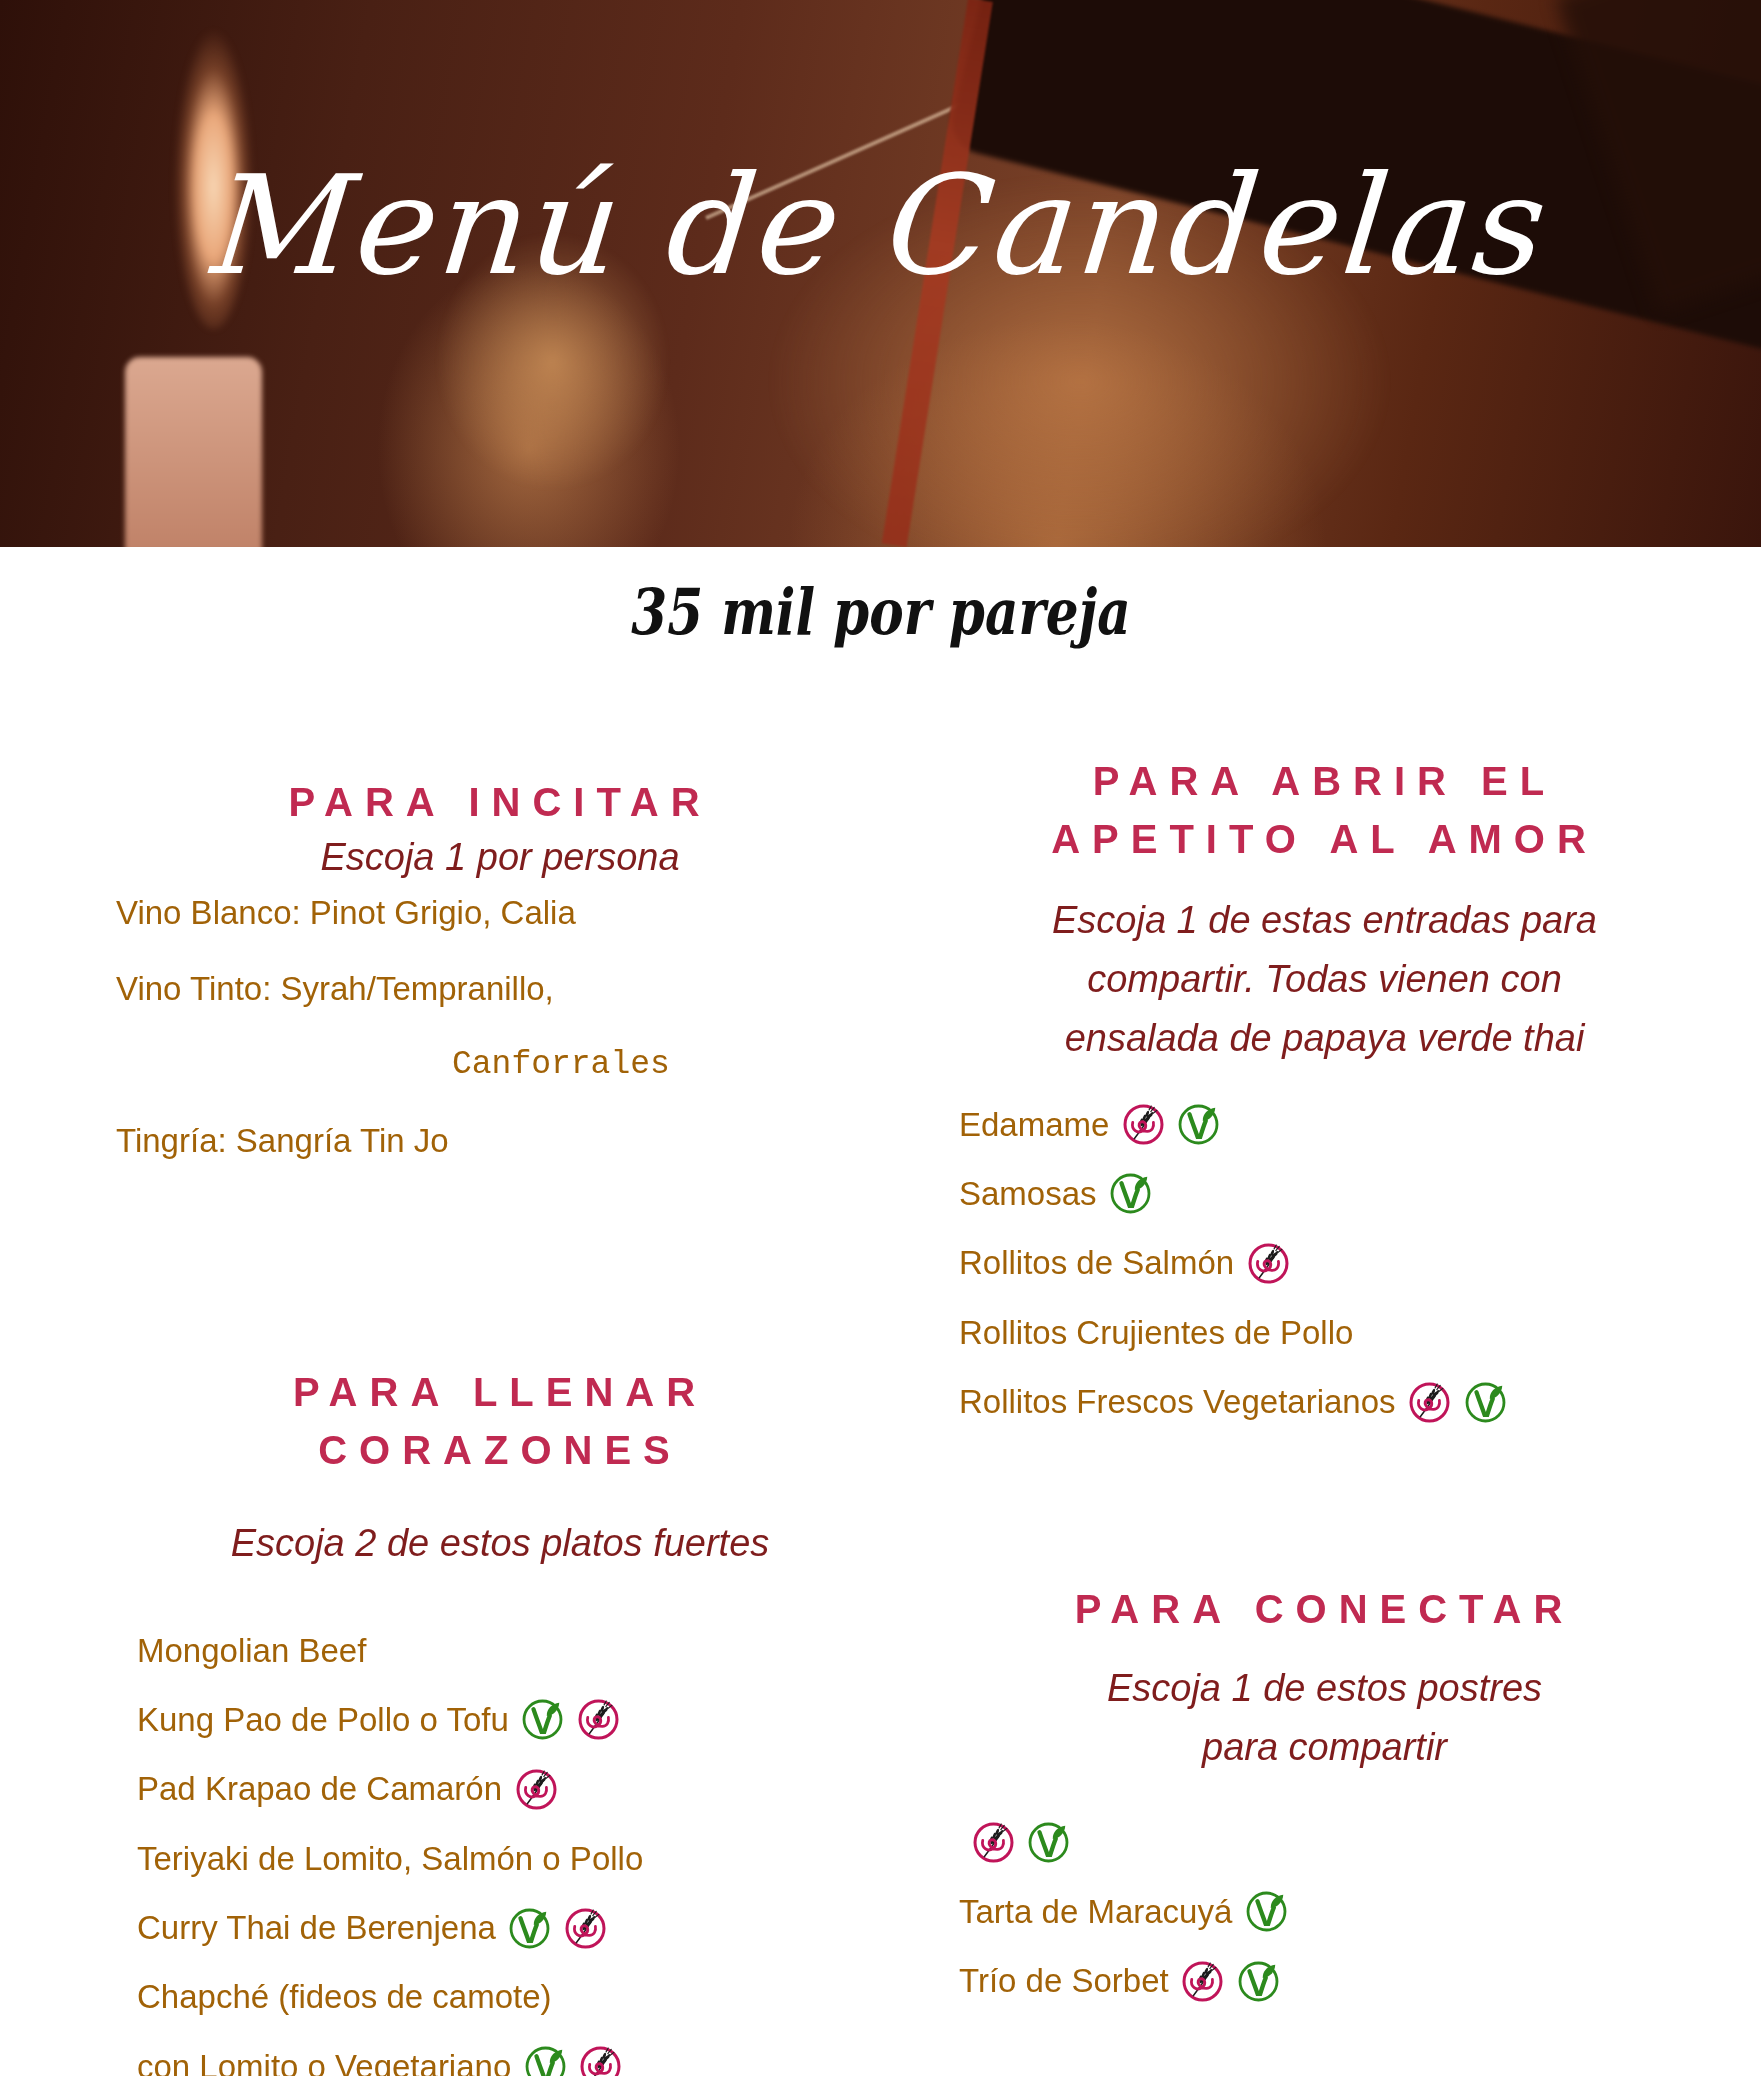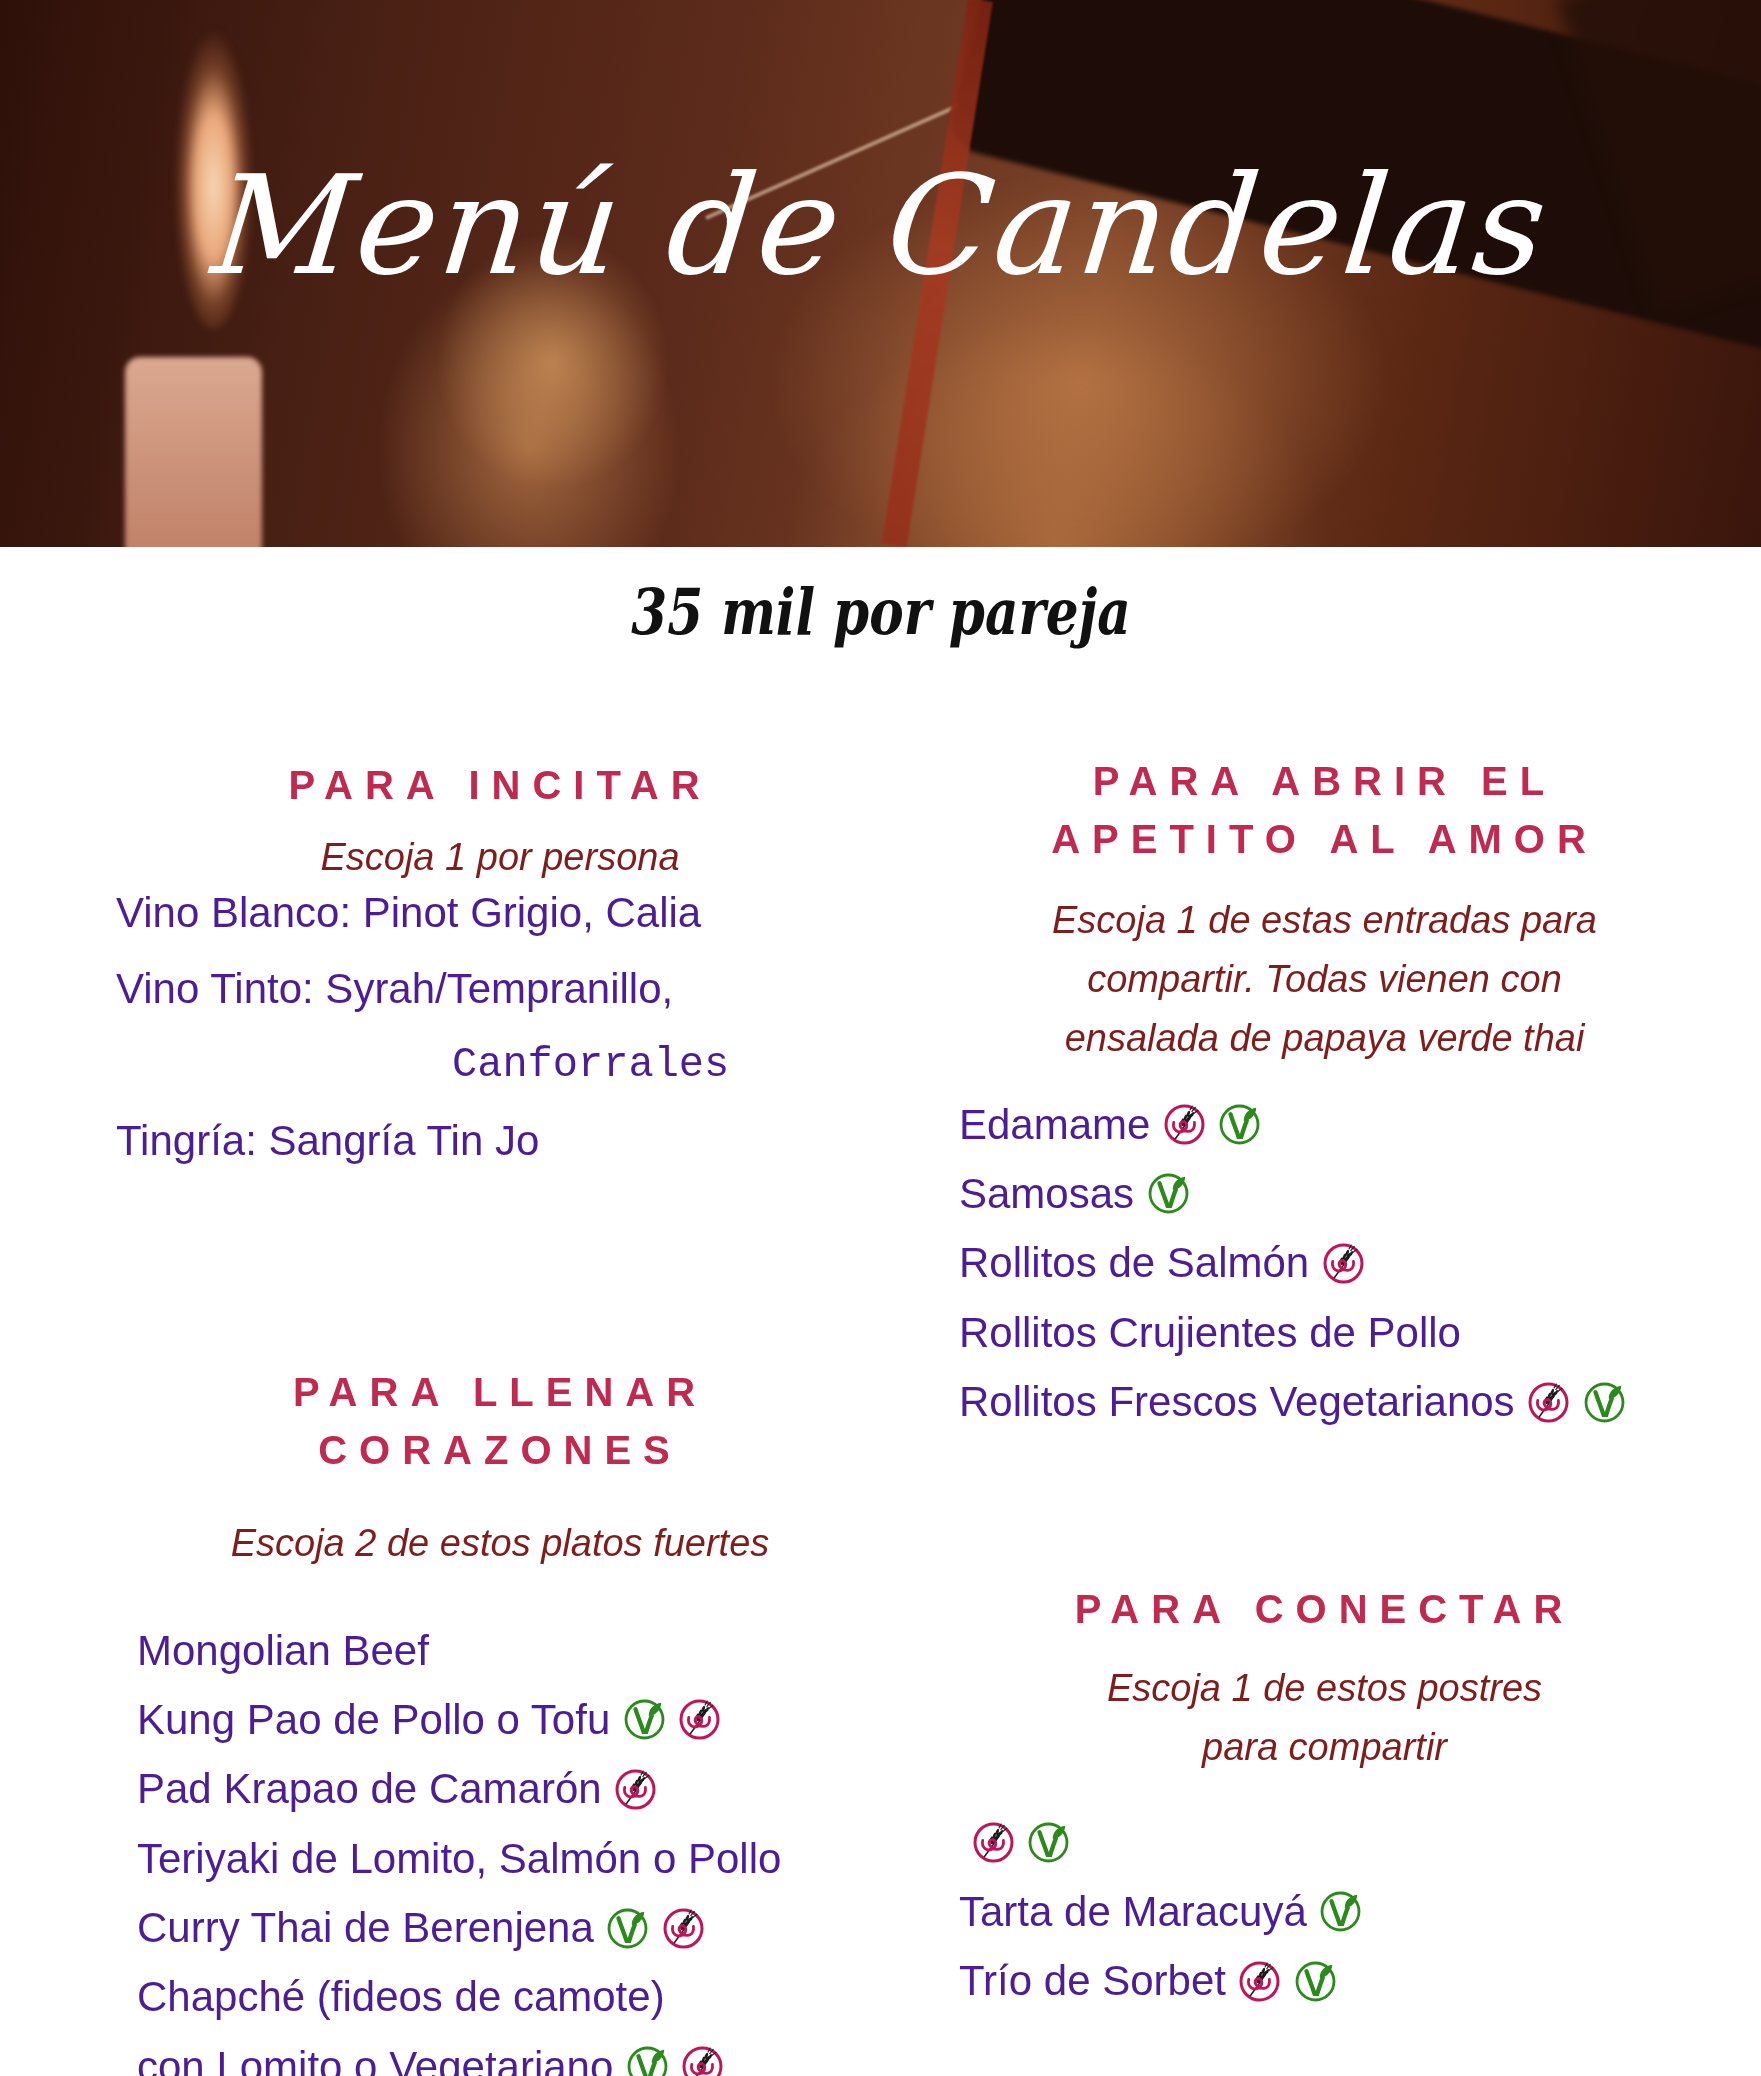--- a/index.html
+++ b/index.html
@@ -132,22 +132,22 @@
     color: #7f1d1d;
     white-space: pre-line;
   }
 
   .items { display: block; }
   .item {
     display: flex;
     align-items: center;
     height: 47px;
     margin-bottom: 22.4px;
-    font-size: 42px;
-    color: #4c1d95;
+    font-size: 33px;
+    color: #a16207;
   }
   .wine .item { margin-bottom: 29px; }
   .mains { padding-left: 21px; }
   .item.indent { padding-left: 336px; font-family: Liberation Mono, monospace; }
   .item-text { white-space: nowrap; }
   .badge {
     display: inline-block;
     width: 43px; height: 43px;
     margin-left: 12.5px;
     flex: 0 0 auto;
@@ -166,21 +166,21 @@
     <div class="shape glass-glow"></div>
     <div class="shape glass-rim"></div>
     <div class="shape bottle"></div>
     <div class="shape wine-stream"></div>
     <div class="shape corner-shadow"></div>
     <h1 class="menu-title">Menú de Candelas</h1>
   </header>
 
   <div class="subtitle">35 mil por pareja</div>
 
-  <h2 class="block col-left sec-title" style="top:756px">PARA INCITAR</h2>
+  <h2 class="block col-left sec-title" style="top:773px">PARA INCITAR</h2>
   <p class="block col-left intro" style="top:828px">Escoja 1 por persona</p>
   <div class="block col-left items wine" style="top:889px">
       <div class="item">
         <span class="item-text">Vino Blanco: Pinot Grigio, Calia</span>
       </div>
       <div class="item">
         <span class="item-text">Vino Tinto: Syrah/Tempranillo,</span>
       </div>
       <div class="item indent">
         <span class="item-text">Canforrales</span>

